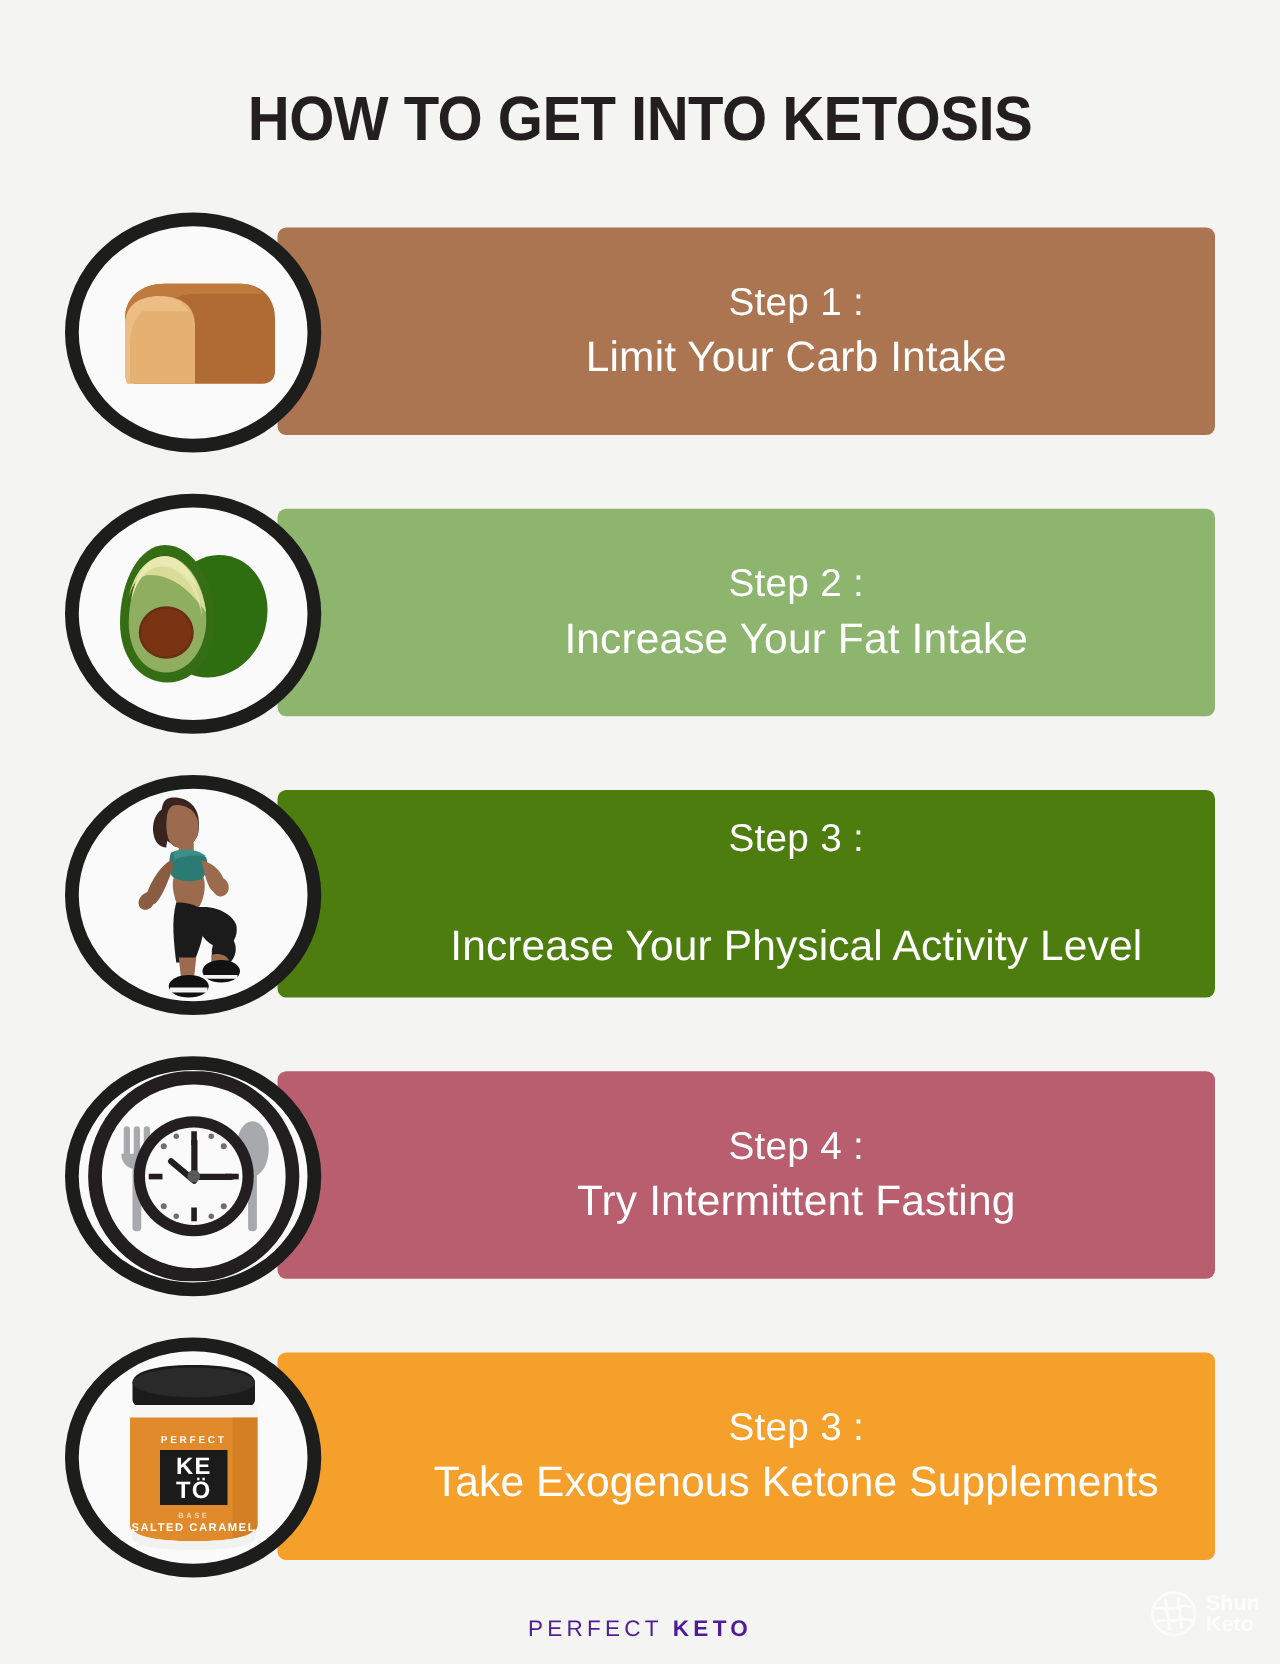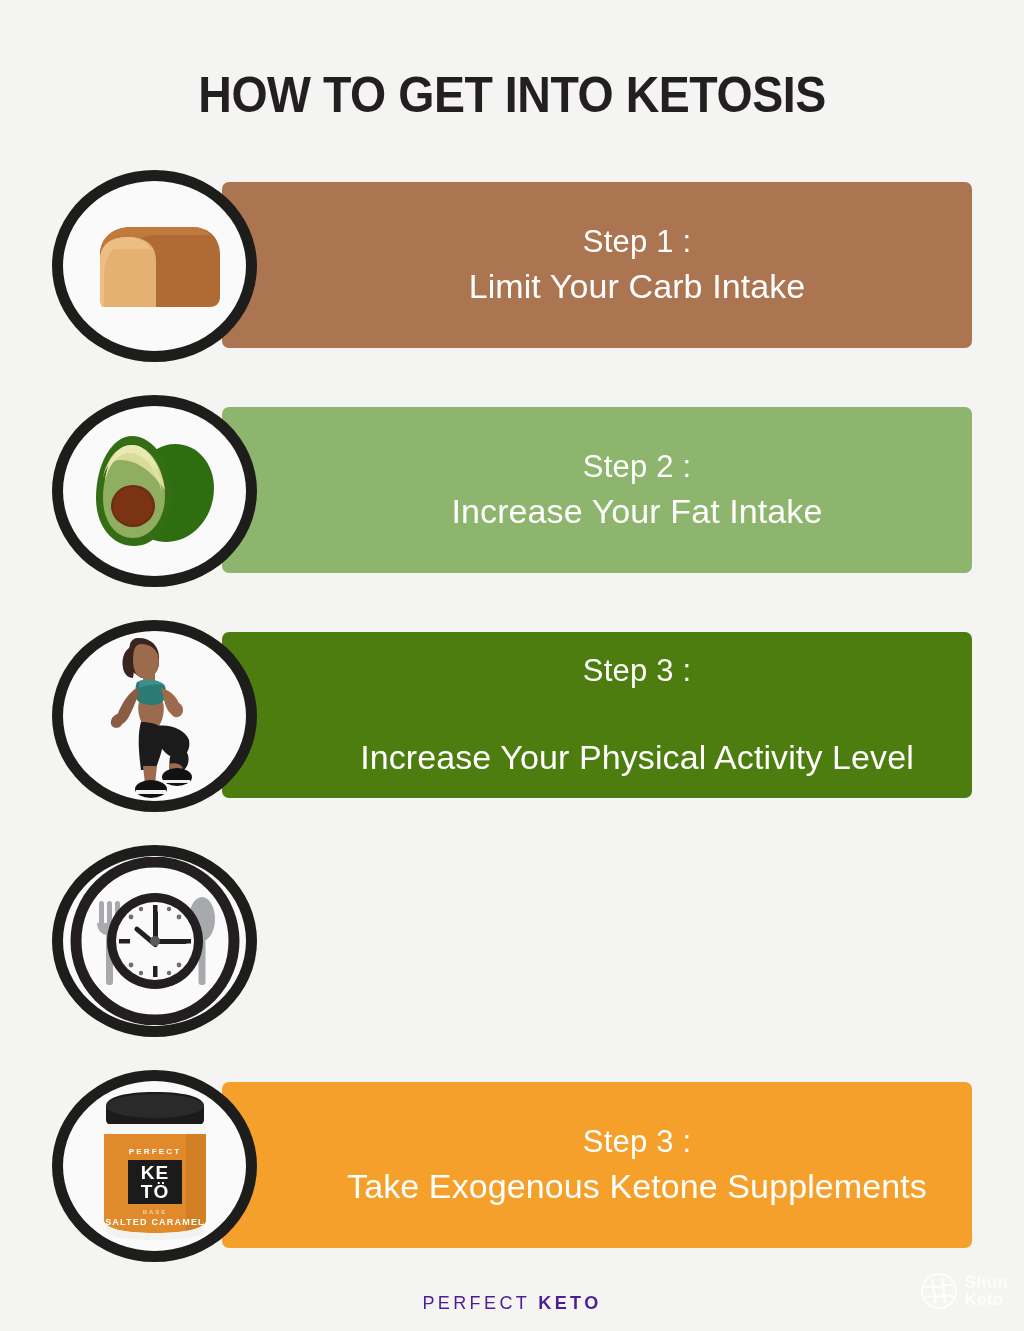--- a/index.html
+++ b/index.html
@@ -246,20 +246,24 @@
 
           <ellipse cx="82" cy="143" rx="15" ry="9" fill="#111"></ellipse>
           <ellipse cx="56" cy="155" rx="16" ry="9" fill="#111"></ellipse>
           <path d="M41 156 L71 156 L71 160 L41 160 Z" fill="#f2f2f2"></path>
           <path d="M68 146 L95 146 L95 149 L68 149 Z" fill="#f2f2f2"></path>
         </svg>
       </div>
     </div>
 
     <div class="step-row r4">
+      <div class="step-bar" style="background-color: rgb(184, 94, 110);">
+        <div class="step-label">Step 4 :</div>
+        <div class="step-text">Try Intermittent Fasting</div>
+      </div>
       <div class="icon-circle">
         <svg width="172" height="168" viewBox="0 0 172 168">
 
           <circle cx="86" cy="84" r="79" fill="none" stroke="#231f20" stroke-width="11"></circle>
 
           <rect x="30" y="44" width="5" height="26" rx="2.5" fill="#a7a9ac"></rect>
           <rect x="38" y="44" width="5" height="26" rx="2.5" fill="#a7a9ac"></rect>
           <rect x="46" y="44" width="5" height="26" rx="2.5" fill="#a7a9ac"></rect>
           <path d="M28 66 C28 74 34 78 38 78 L43 78 C47 78 53 74 53 66 Z" fill="#a7a9ac"></path>
           <rect x="37" y="76" width="7" height="52" rx="3" fill="#a7a9ac"></rect>

